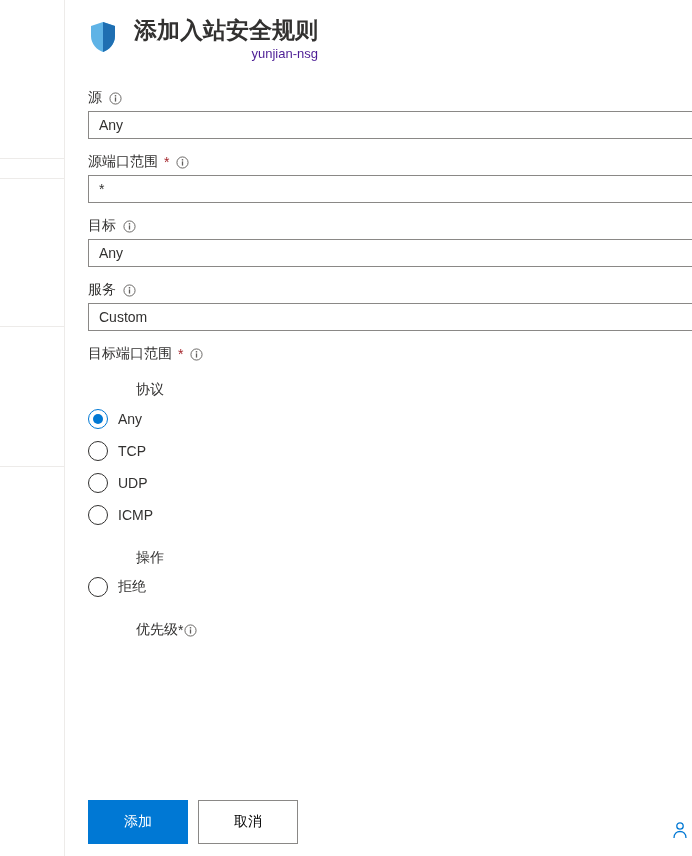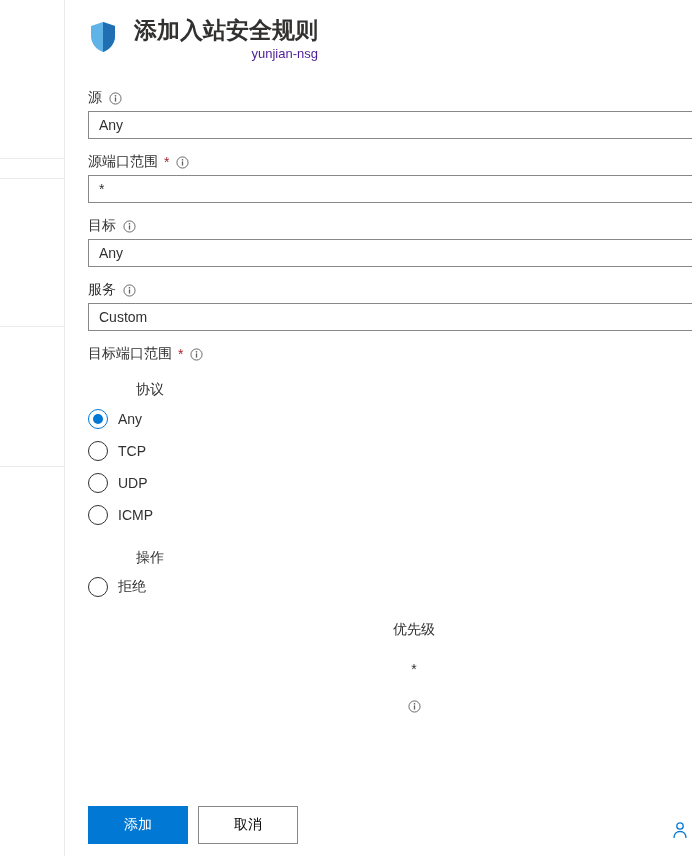--- a/index.html
+++ b/index.html
@@ -90,21 +90,21 @@
 
     .footer {
       position: absolute;
       left: 88px;
       bottom: 12px;
       display: flex;
       gap: 10px;
       align-items: center;
     }
     .btn {
-      height: 38px;
+      height: 44px;
       min-width: 100px;
       padding: 0 16px;
       font-size: 14px;
       border: 1px solid #8a8886;
       background: #fff;
       cursor: pointer;
       display: inline-flex;
       align-items: center;
       justify-content: center;
     }
@@ -112,21 +112,21 @@
       background: #0078d4;
       border-color: #0078d4;
       color: #fff;
     }
     .footer-right {
       position: absolute;
       right: 4px;
       bottom: 14px;
     }
     .person-icon svg { width: 16px; height: 18px; }
-    .priority-row { display: flex; align-items: center; gap: 22px; flex-direction: column; }
+    .priority-row { display: flex; align-items: center; gap: 0; }
   </style>
 </head>
 <body>
 
 <div class="left-panel">
   <div class="sep1"></div>
   <div class="sep2"></div>
   <div class="sep3"></div>
   <div class="sep4"></div>
 </div>

